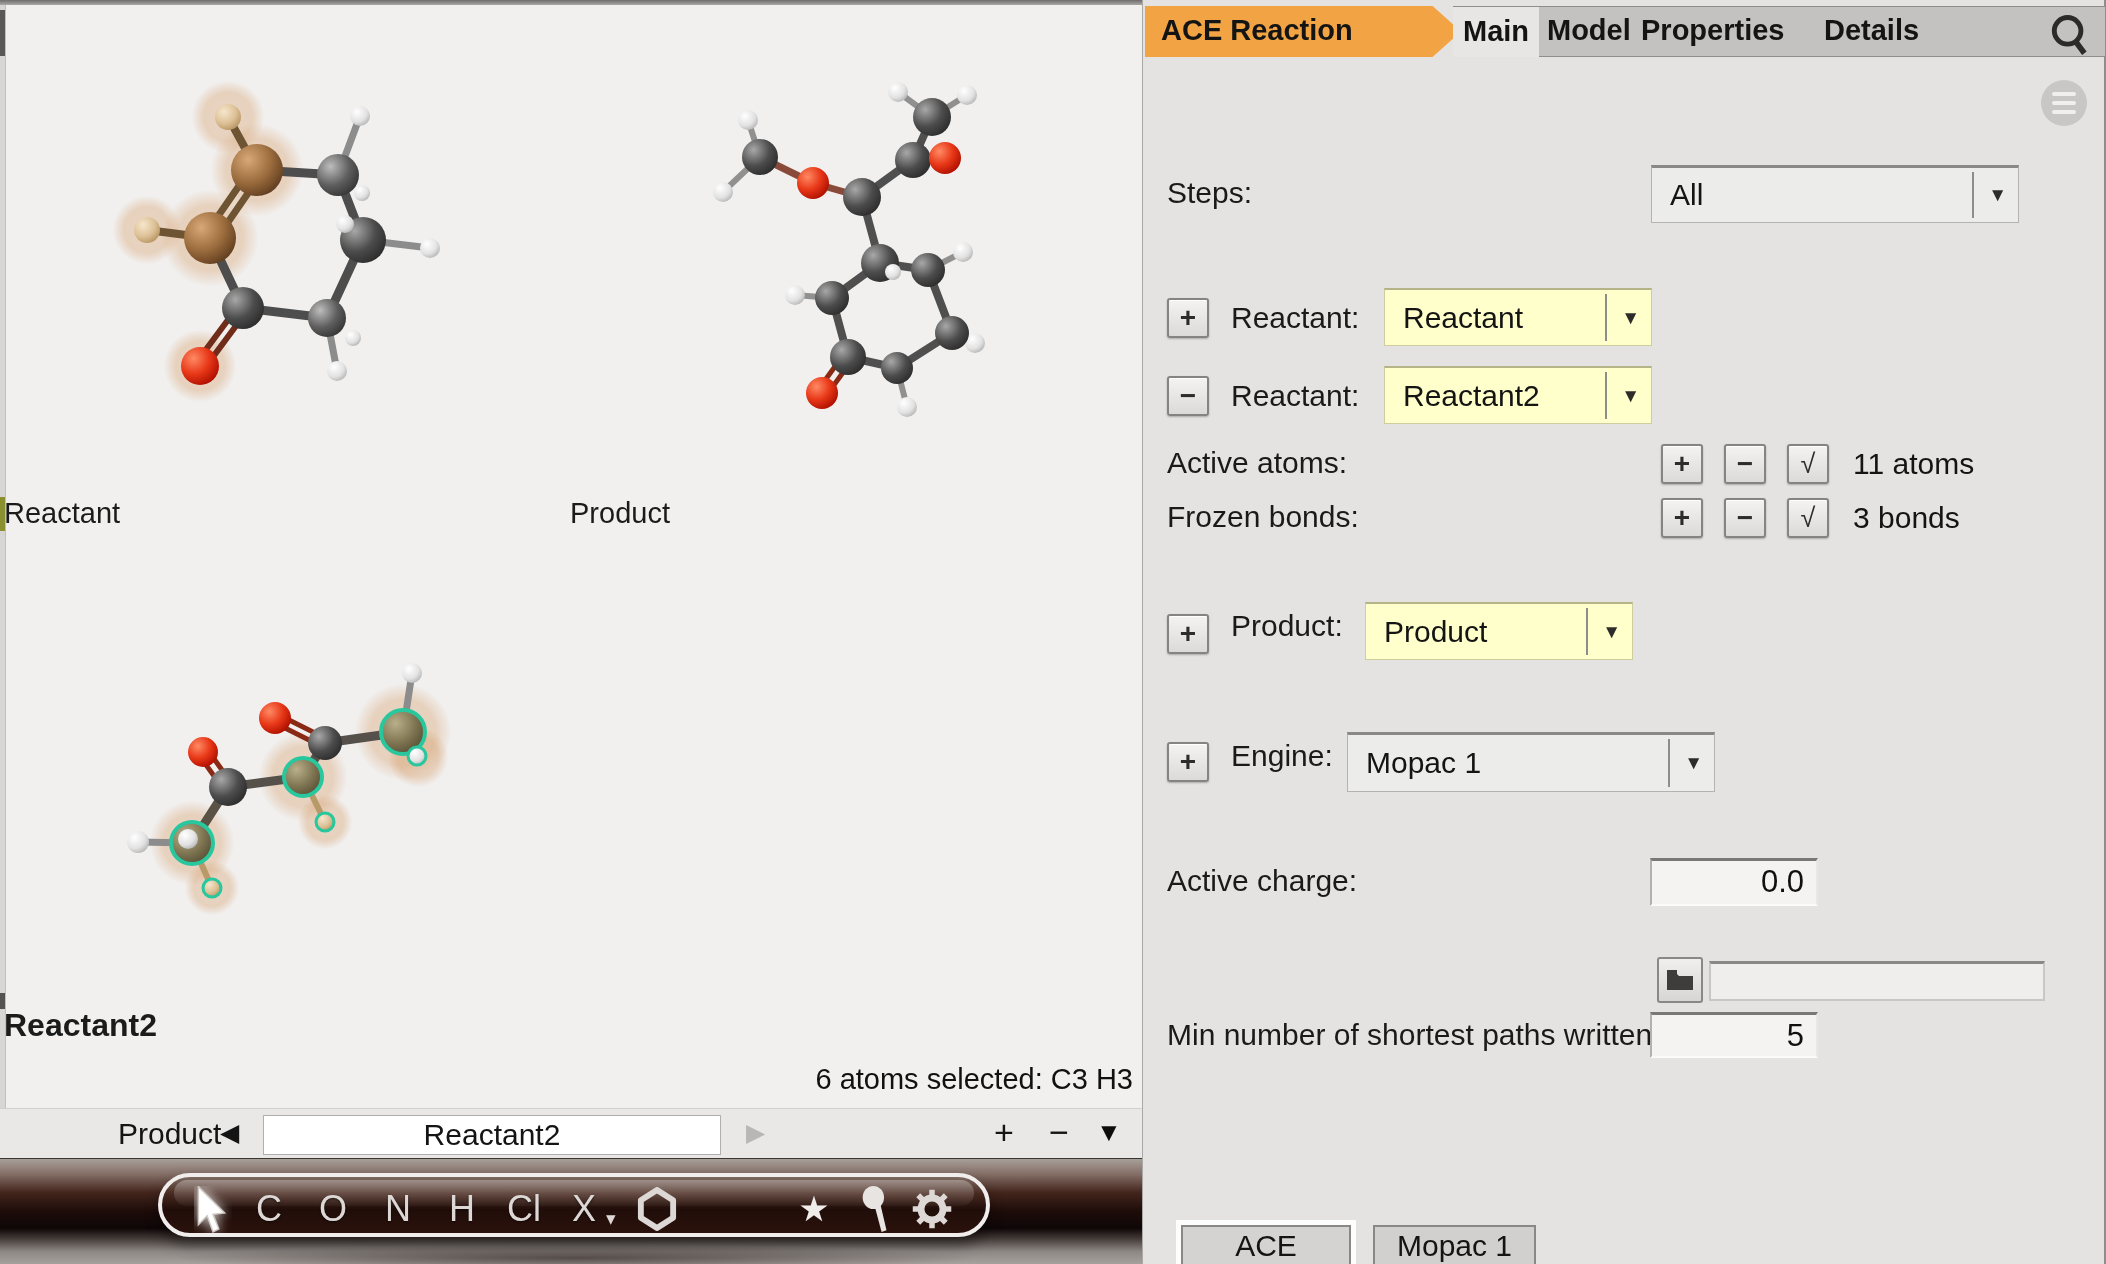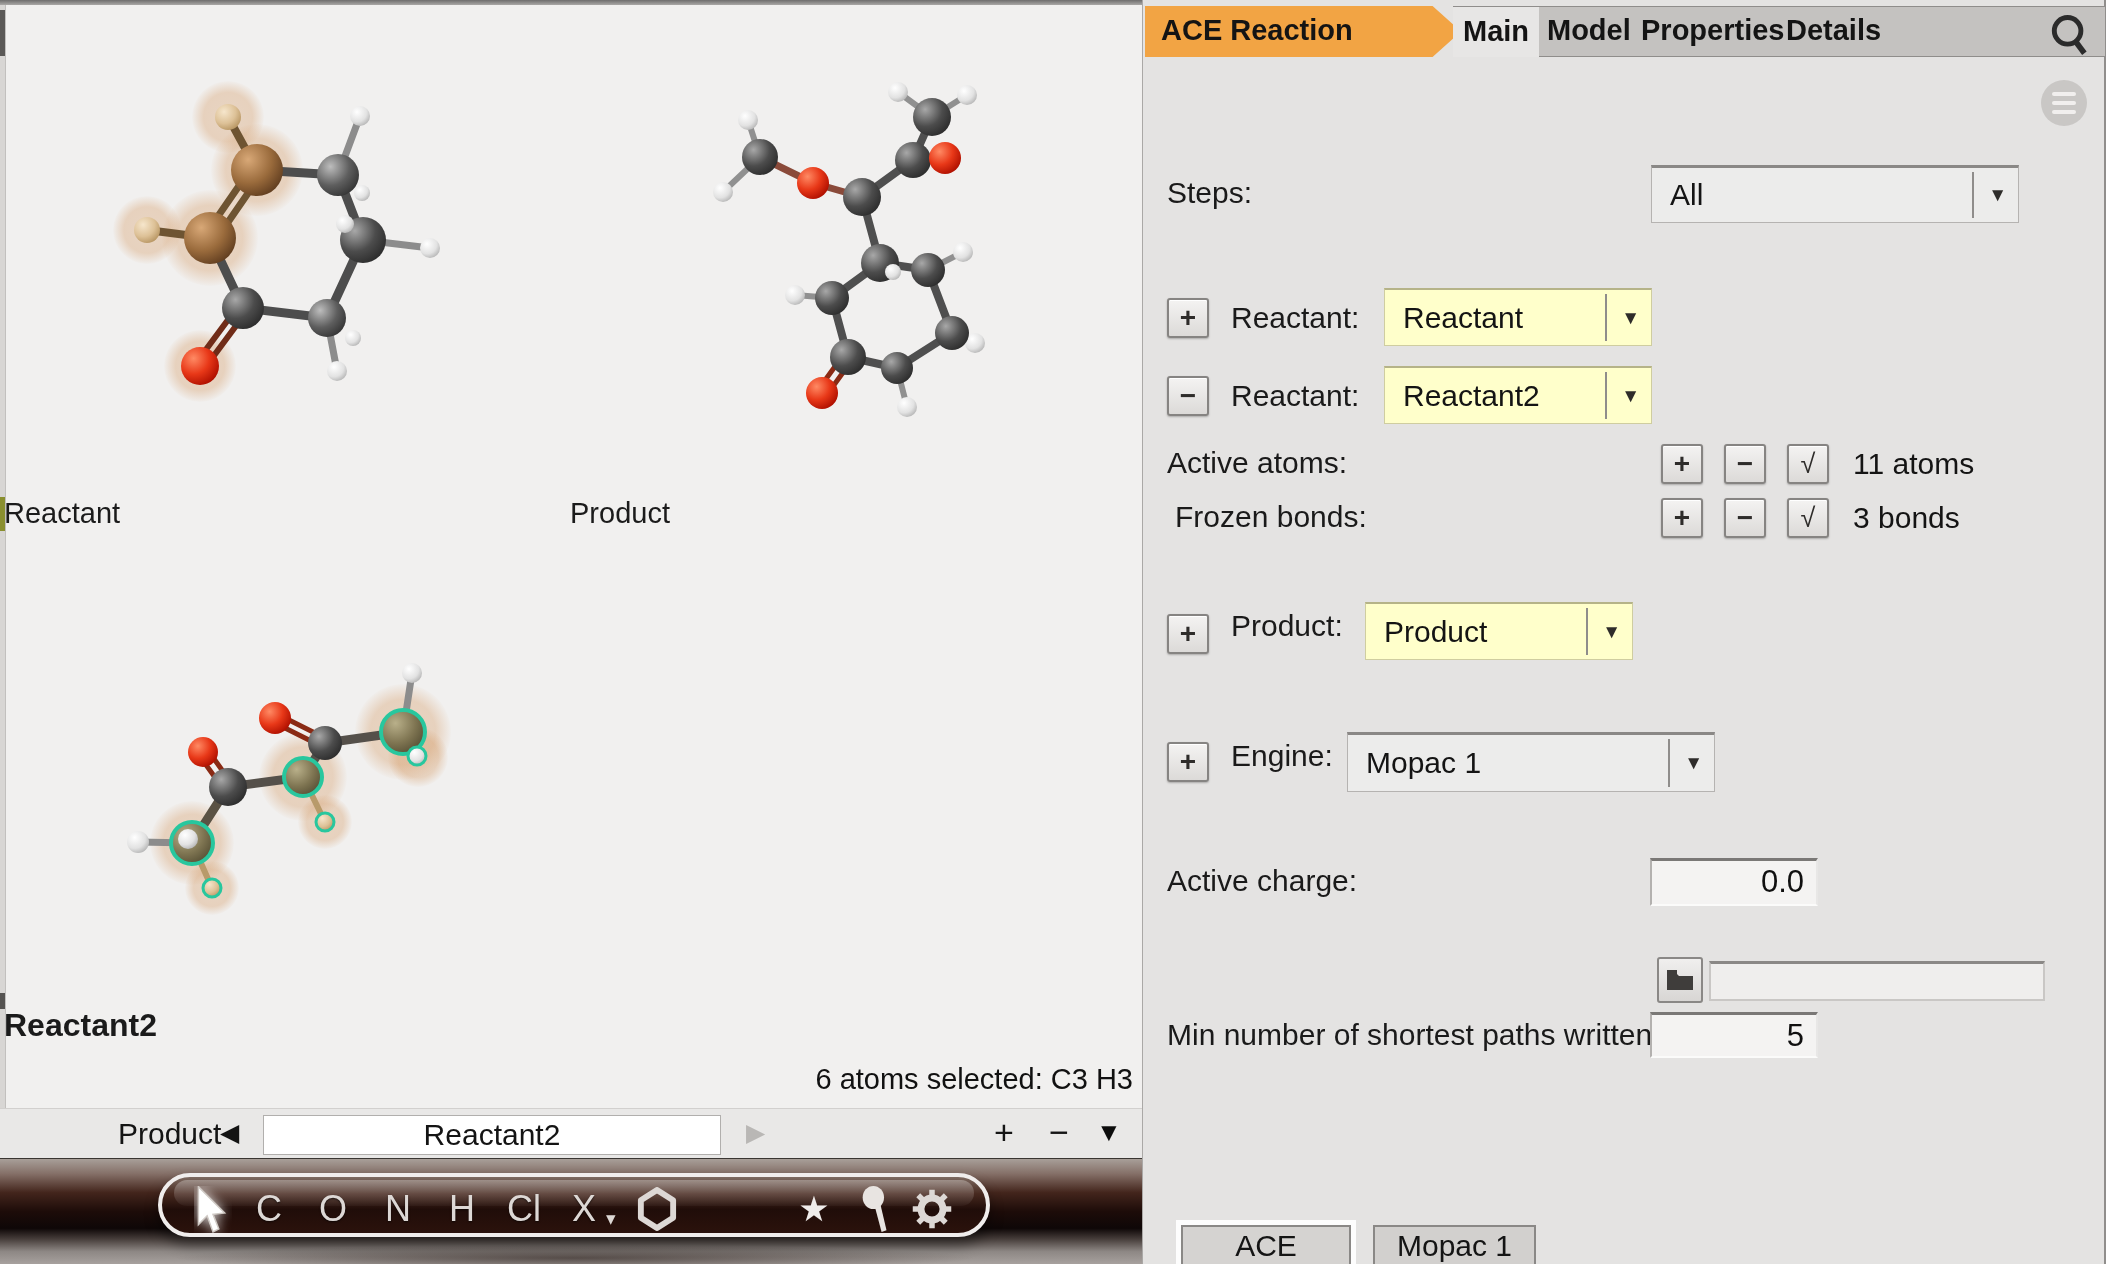--- a/index.html
+++ b/index.html
@@ -326,21 +326,21 @@
 
   <div class="abs tab-strip"></div>
   <div class="abs orange-tab">
     <span class="tab-label">ACE Reaction Network</span>
   </div>
   <div class="abs main-tab">
     <span class="tab-label">Main</span>
   </div>
   <span class="abs tab-label" style="left:404px;top:6px;">Model</span>
   <span class="abs tab-label" style="left:498px;top:6px;">Properties</span>
-  <span class="abs tab-label" style="left:643px;top:6px;">Details</span>
+  <span class="abs tab-label" style="left:681px;top:6px;">Details</span>
   <svg class="abs" style="left:906px;top:14px;" width="40" height="42" viewBox="0 0 28 30">
     <circle cx="13" cy="12" r="9.5" fill="none" stroke="#2b2b2b" stroke-width="3.5"></circle>
     <line x1="19" y1="20" x2="25" y2="28" stroke="#2b2b2b" stroke-width="4"></line>
   </svg>
 
   <div class="abs burger" style="left:898px;top:80px;">
     <i style="top:12px;"></i>
       <i style="top:21px;"></i>
       <i style="top:30px;"></i>
   </div>
@@ -367,21 +367,21 @@
     <span class="csep"></span>
     <span class="carr">▼</span>
   </div>
 
   <div class="abs flabel" style="left:24px;top:438px;">Active atoms:</div>
   <div class="abs sq-btn" style="left:518px;top:444px;">+</div>
   <div class="abs sq-btn" style="left:581px;top:444px;">−</div>
   <div class="abs sq-btn chk" style="left:644px;top:444px;">√</div>
   <div class="abs count-text" style="left:710px;top:441px;">11 atoms</div>
 
-  <div class="abs flabel" style="left:32px;top:492px;">Frozen bonds:</div>
+  <div class="abs flabel" style="left:24px;top:492px;">Frozen bonds:</div>
   <div class="abs sq-btn" style="left:518px;top:498px;">+</div>
   <div class="abs sq-btn" style="left:581px;top:498px;">−</div>
   <div class="abs sq-btn chk" style="left:644px;top:498px;">√</div>
   <div class="abs count-text" style="left:710px;top:495px;">3 bonds</div>
 
   <div class="abs sq-btn" style="left:24px;top:614px;">+</div>
   <div class="abs flabel" style="left:88px;top:601px;">Product:</div>
   <div class="abs combo yellow" style="left:222px;top:602px;width:268px;height:58px;">
     <span class="ctext">Product</span>
     <span class="csep"></span>

